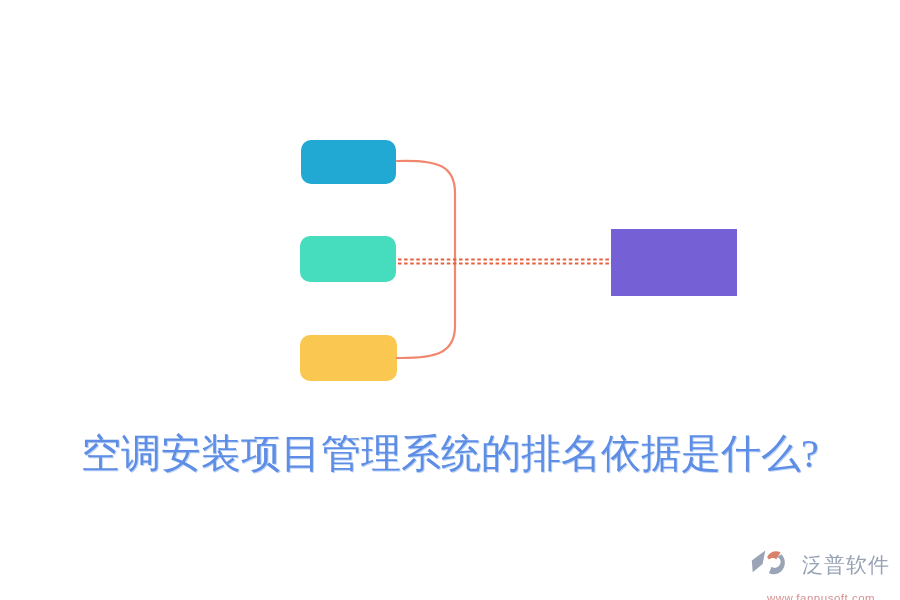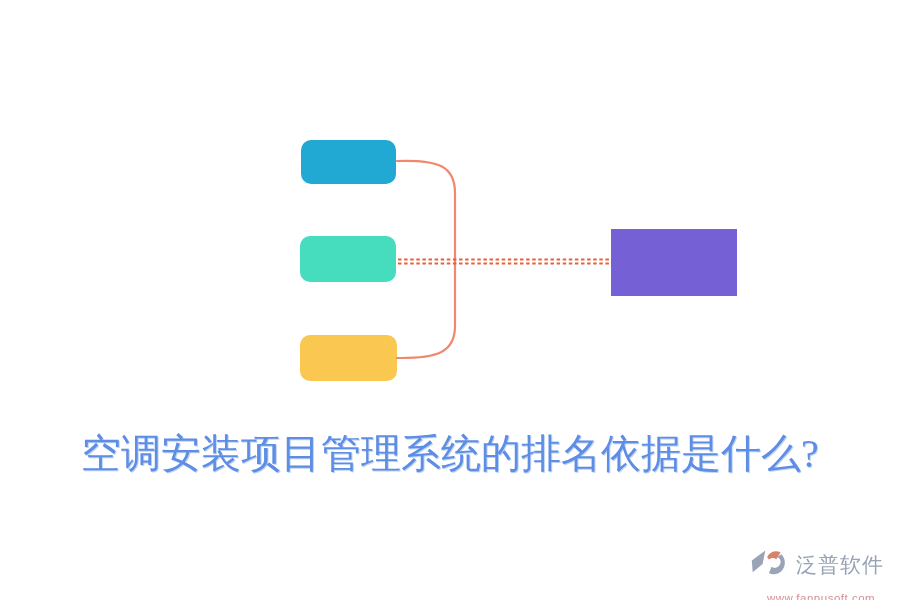--- a/index.html
+++ b/index.html
@@ -26,21 +26,21 @@
     position:absolute;left:0;right:0;top:426px;
     text-align:center;
     font-family:"Liberation Serif","DejaVu Serif",serif;
     font-size:40px;font-weight:400;letter-spacing:0px;
     text-shadow:1px 1px 0 rgba(178,203,243,.85);
     white-space:nowrap;
   }
 
   
   .watermark{position:absolute;left:750px;top:546px;width:142px;}
-  .watermark .brandrow{display:flex;align-items:center;gap:10px;}
+  .watermark .brandrow{display:flex;align-items:center;gap:16px;}
   .watermark .brand{
     font-family:"Liberation Serif","DejaVu Serif",serif;
     font-size:21px;letter-spacing:1px;line-height:1;white-space:nowrap;
   }
   .watermark .url{
     font-size:11.5px;letter-spacing:.5px;text-align:center;
     margin-top:8px;white-space:nowrap;
   }
 </style>
 </head>

